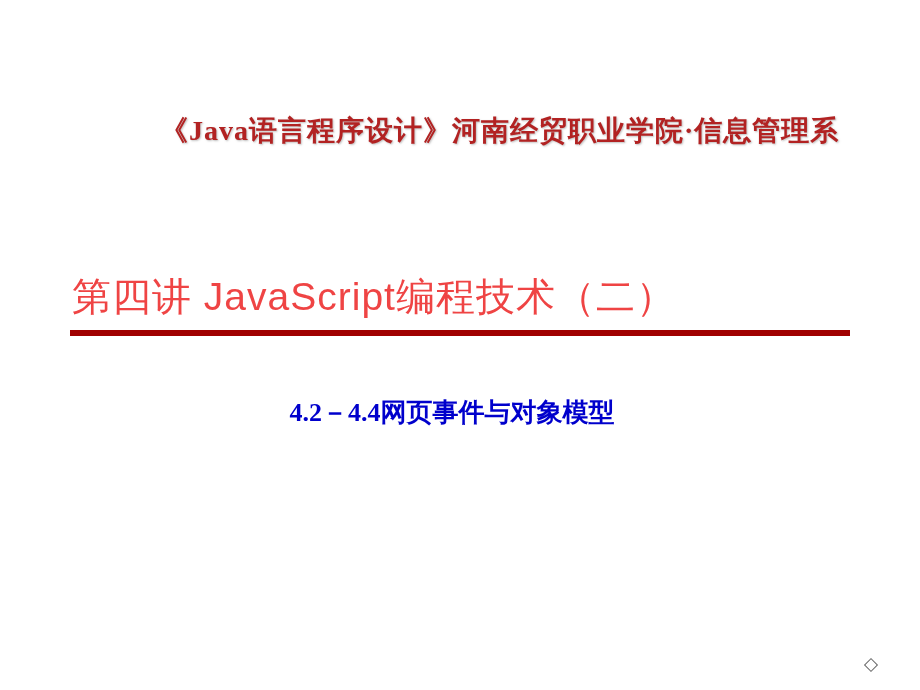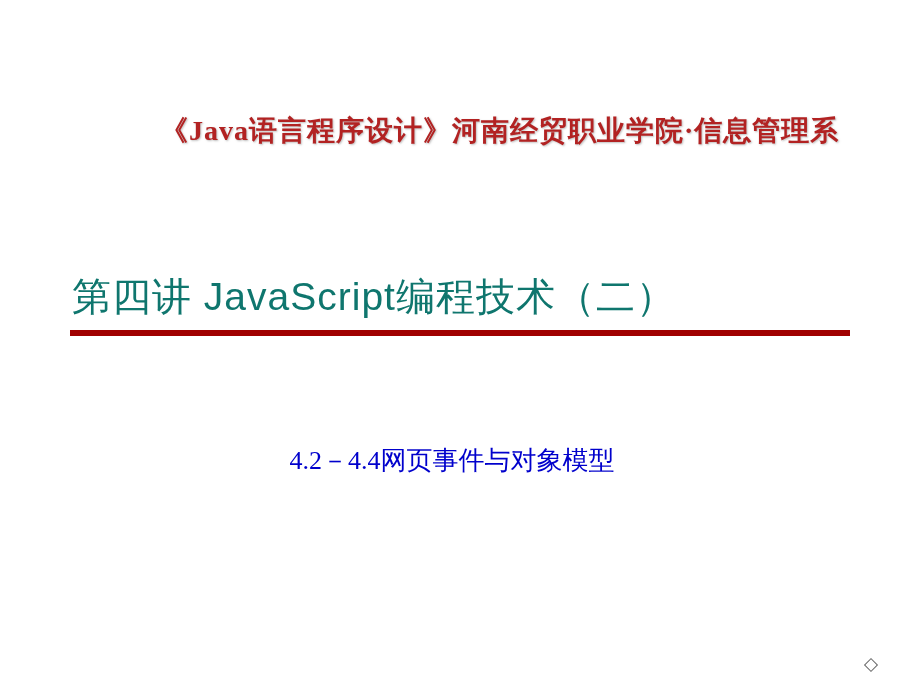--- a/index.html
+++ b/index.html
@@ -23,44 +23,43 @@
       font-weight: bold;
       color: #b22222;
       text-shadow: 1px 1px 2px rgba(128, 128, 128, 0.5);
       letter-spacing: 1px;
     }
     .main-title {
       position: absolute;
       top: 270px;
       left: 72px;
       right: 72px;
-      color: #0f766e;
+      color: #ef4444;
       font-size: 39px;
       font-family: "SimHei", "黑体", sans-serif;
       letter-spacing: 1px;
     }
     .title-underline {
       position: absolute;
       top: 330px;
       left: 70px;
       width: 780px;
       height: 6px;
       background: #a00000;
     }
     .subtitle {
       position: absolute;
       top: 395px;
       left: 0;
       right: 16px;
       text-align: center;
       color: #0000cc;
       font-size: 26px;
-      font-weight: normal;
+      font-weight: bold;
       font-family: "SimSun", "宋体", serif;
-      margin-top: 48px;
     }
     .footer-marker {
       position: absolute;
       bottom: 20px;
       right: 44px;
       width: 10px;
       height: 10px;
       border: 1px solid #666666;
       transform: rotate(45deg);
       background: #ffffff;

